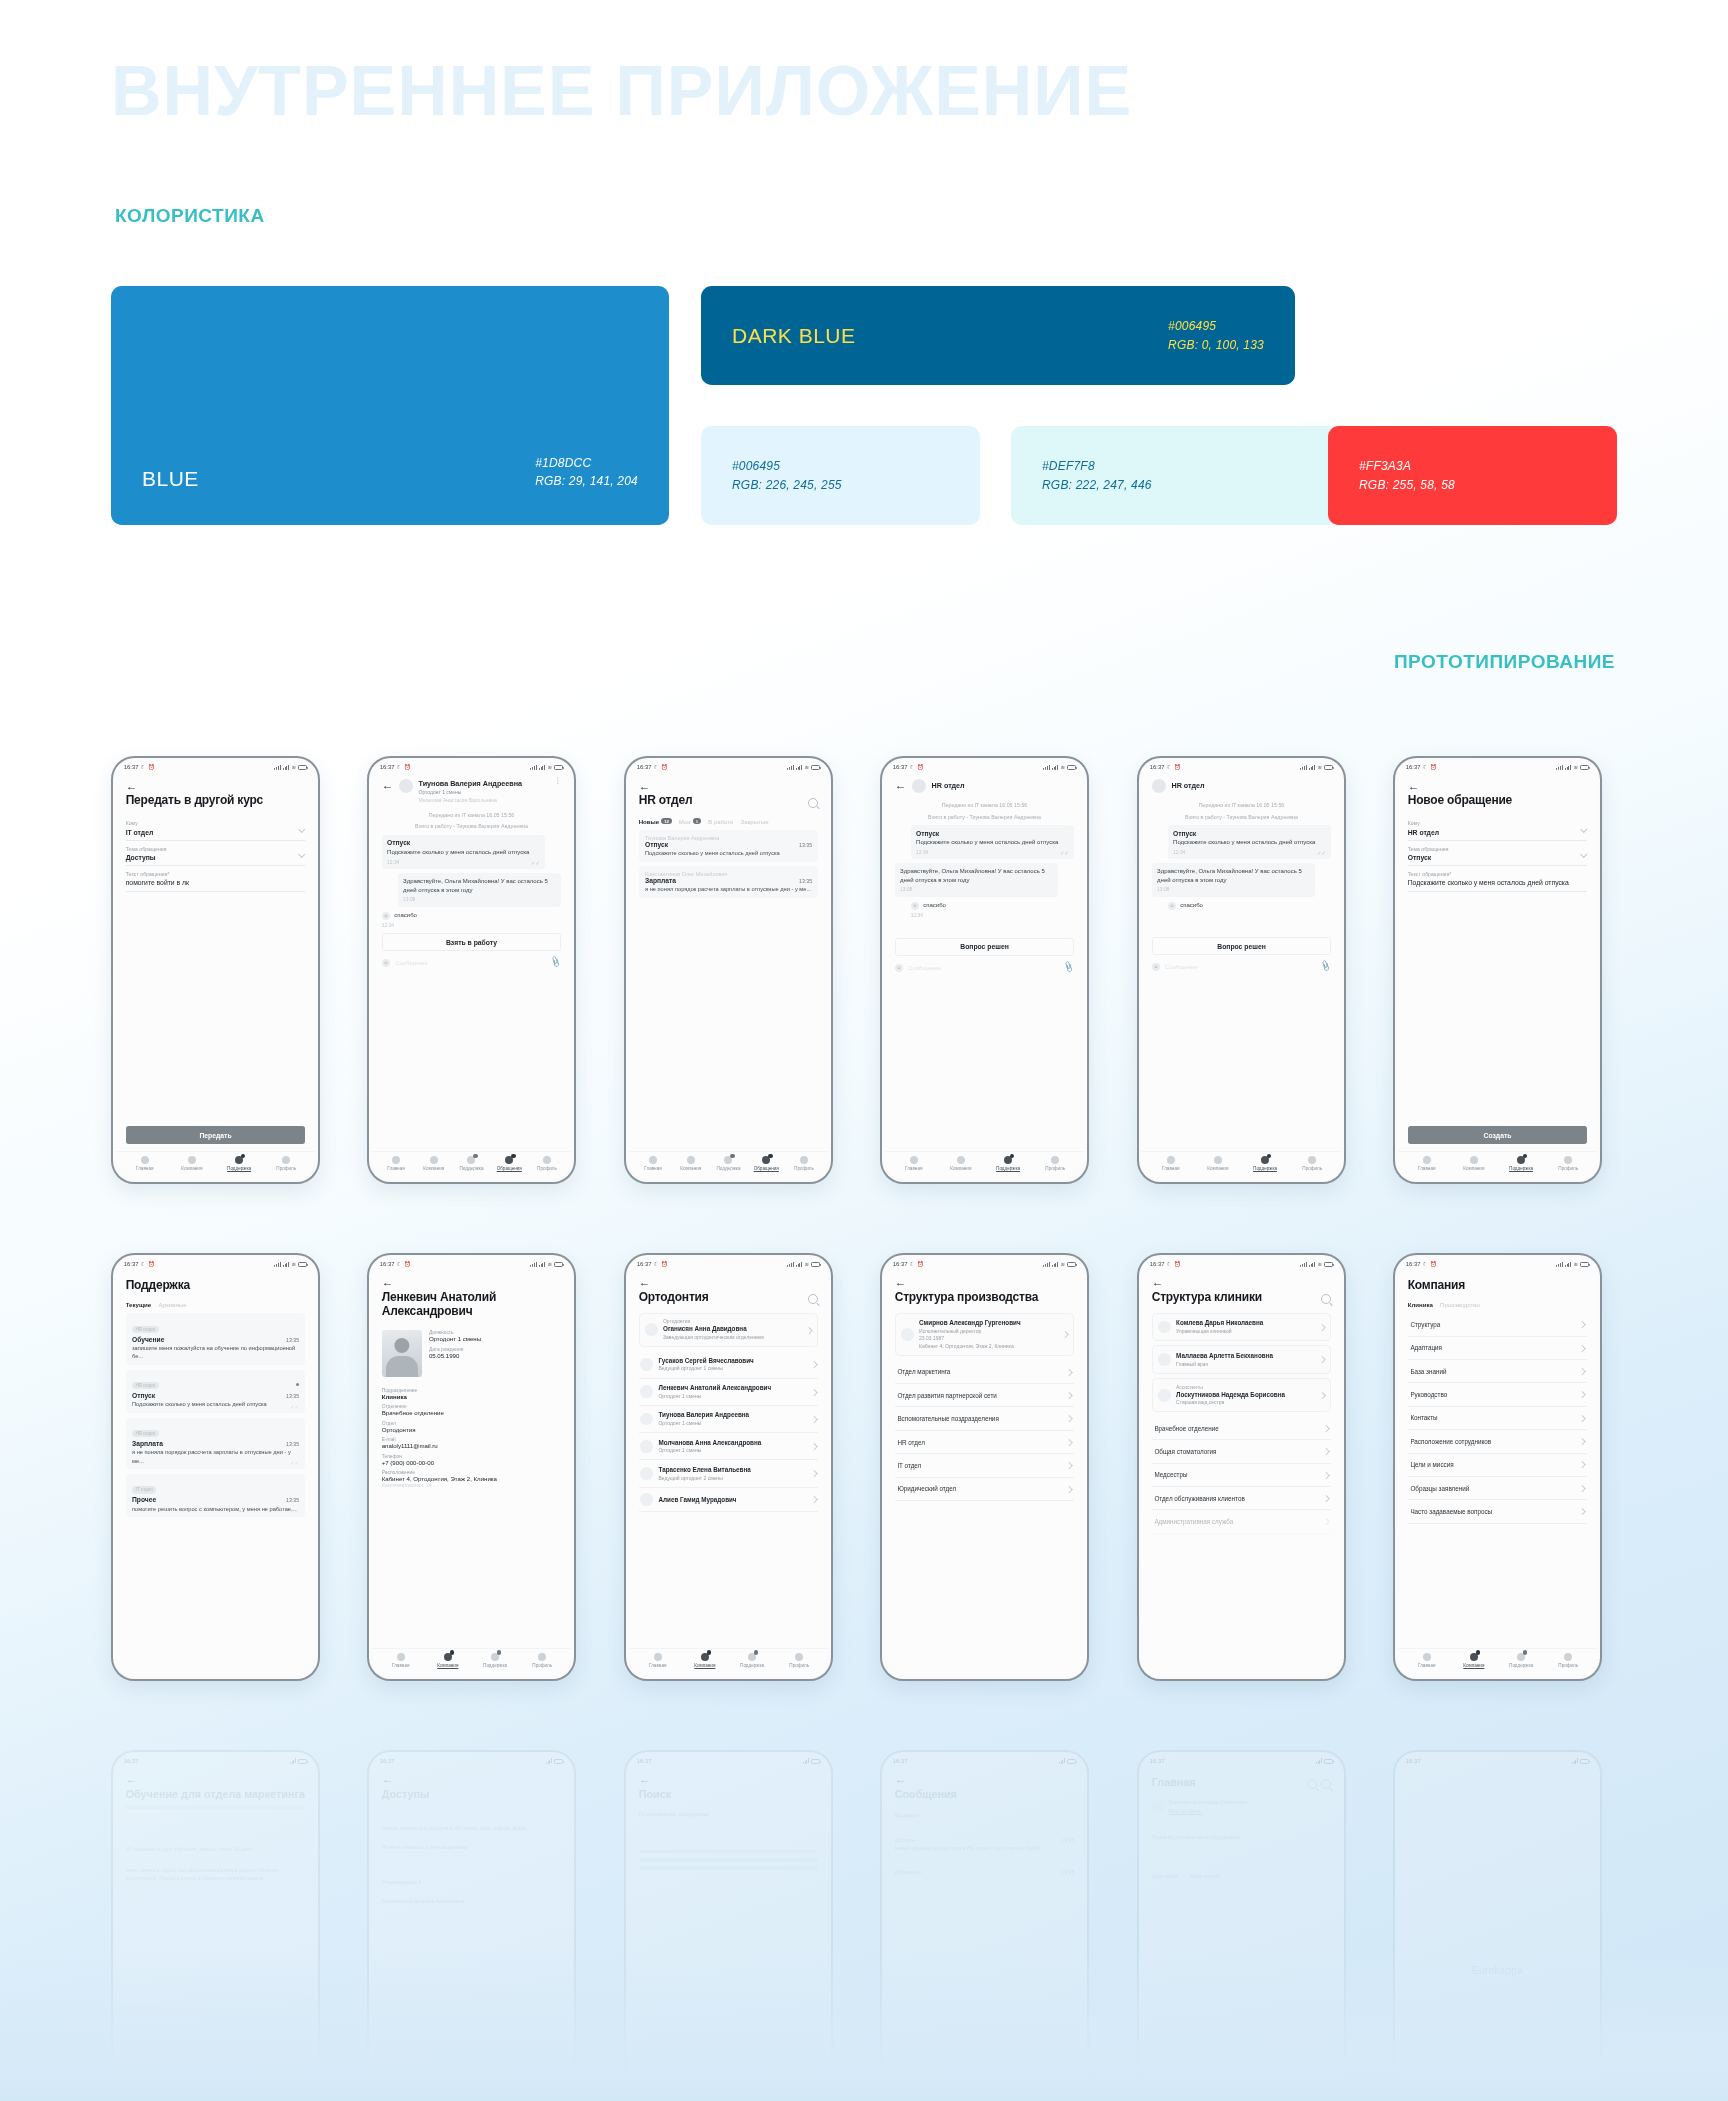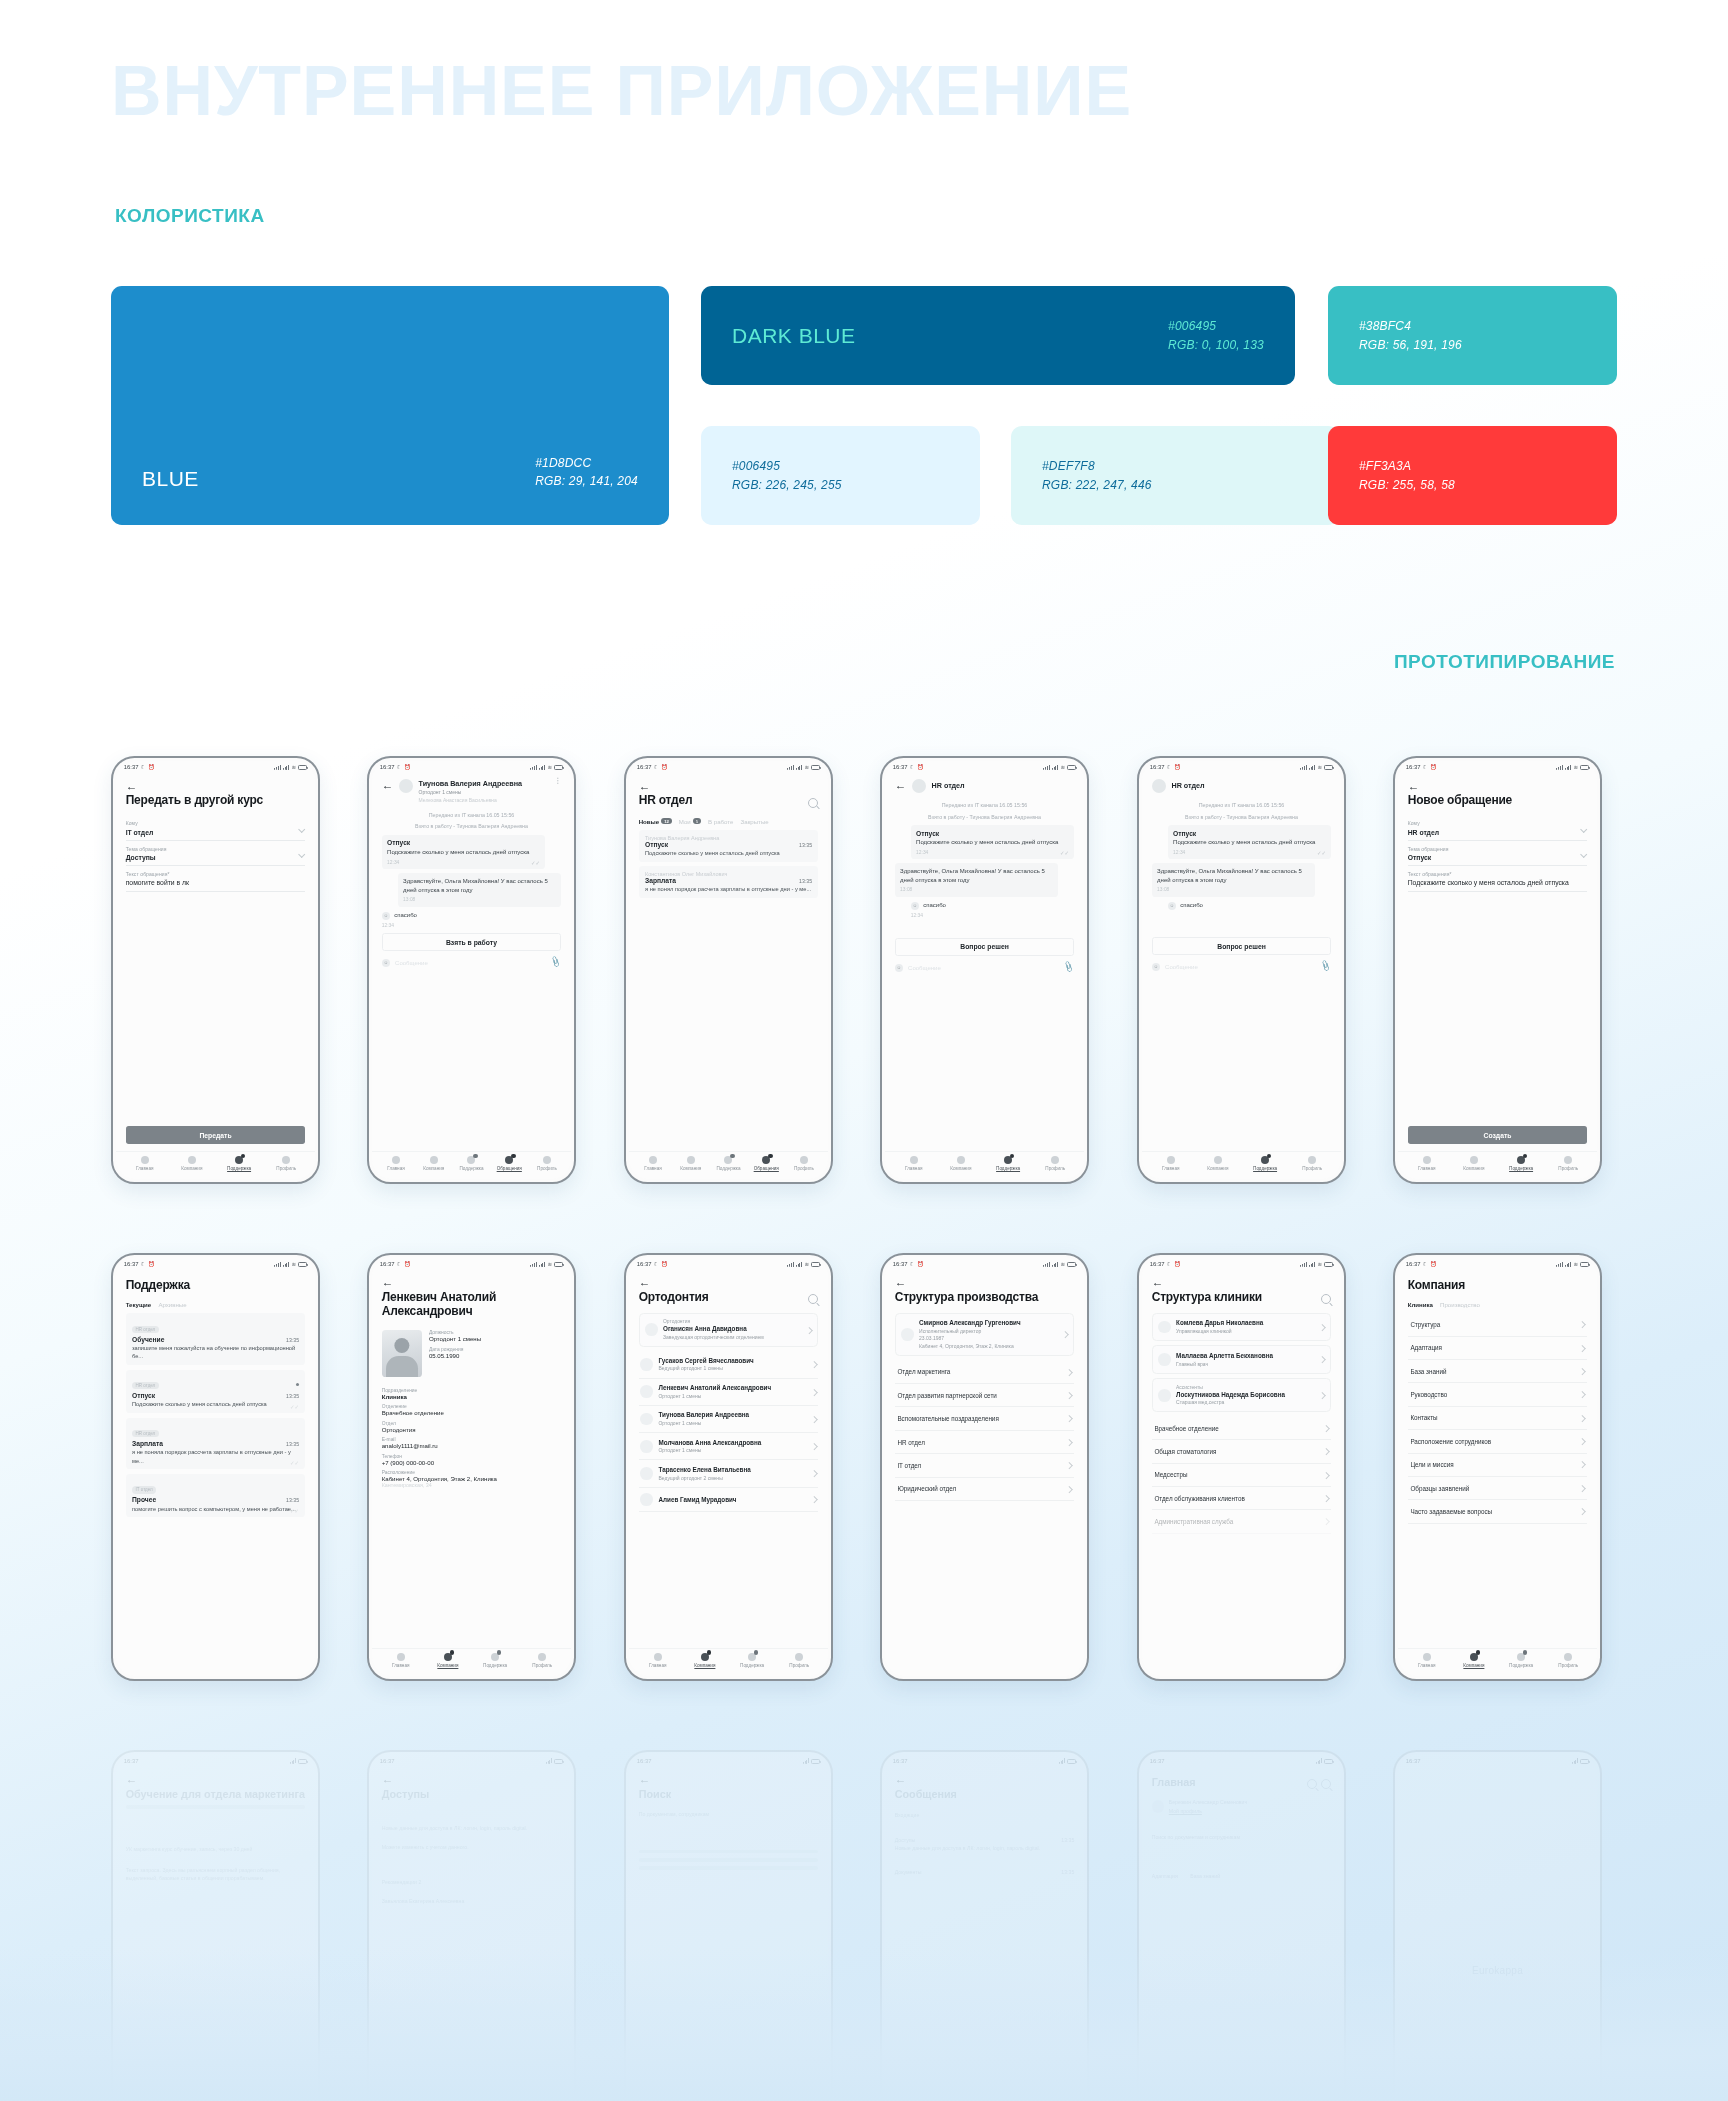--- a/index.html
+++ b/index.html
@@ -194,31 +194,25 @@
 <div class="section-label" id="proto-label">ПРОТОТИПИРОВАНИЕ</div>
 
 <div class="palette">
   <div class="sw sw-blue" style="background:#1D8DCC;color:#fff">
     <div class="name">BLUE</div>
     <div class="codes">
       <div>#1D8DCC</div>
       <div>RGB: 29, 141, 204</div>
     </div>
   </div>
-  <div class="sw sw-dark" style="background:#006495;color:#5eead4">
+  <div class="sw sw-dark" style="background:#006495;color:#fde047">
     <div class="name">DARK BLUE</div>
     <div class="codes">
       <div>#006495</div>
       <div>RGB: 0, 100, 133</div>
-    </div>
-  </div>
-  <div class="sw sw-teal" style="background:#38BFC4;color:#fff">
-    <div class="codes">
-      <div>#38BFC4</div>
-      <div>RGB: 56, 191, 196</div>
     </div>
   </div>
   <div class="sw sw-lblue" style="background:#E2F5FF;color:#0E6C9B">
     <div class="codes">
       <div>#006495</div>
       <div>RGB: 226, 245, 255</div>
     </div>
   </div>
   <div class="sw sw-mint" style="background:#DEF7F8;color:#0E6C9B">
     <div class="codes">

